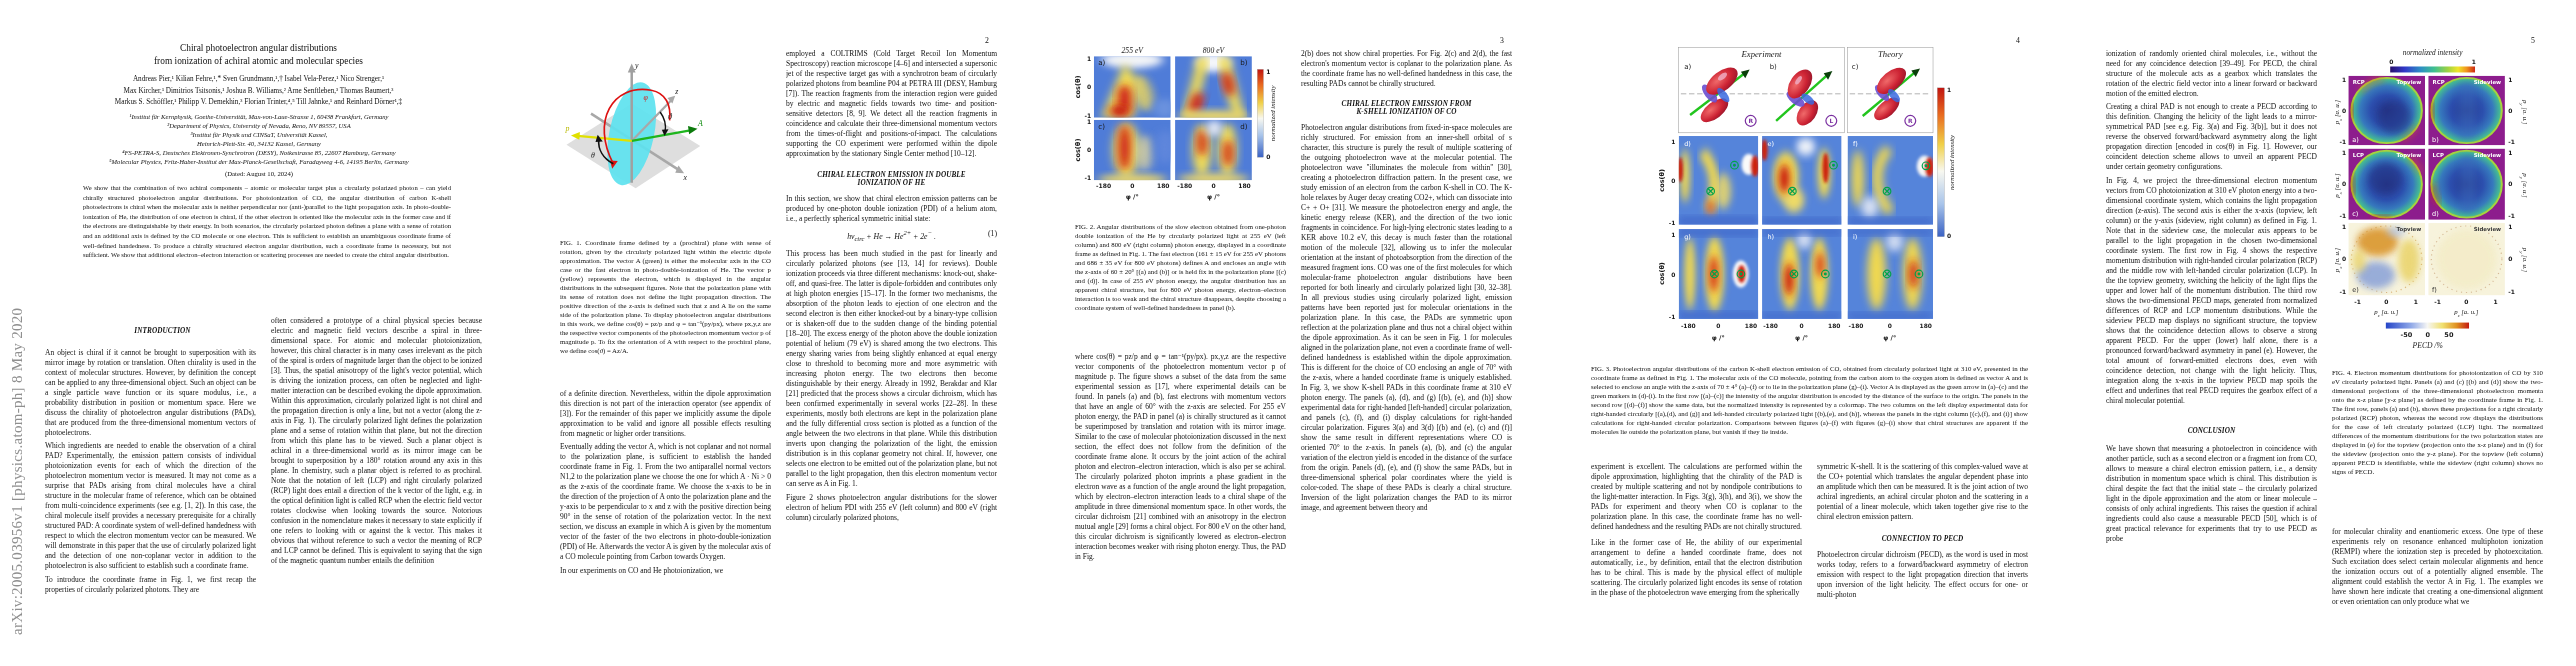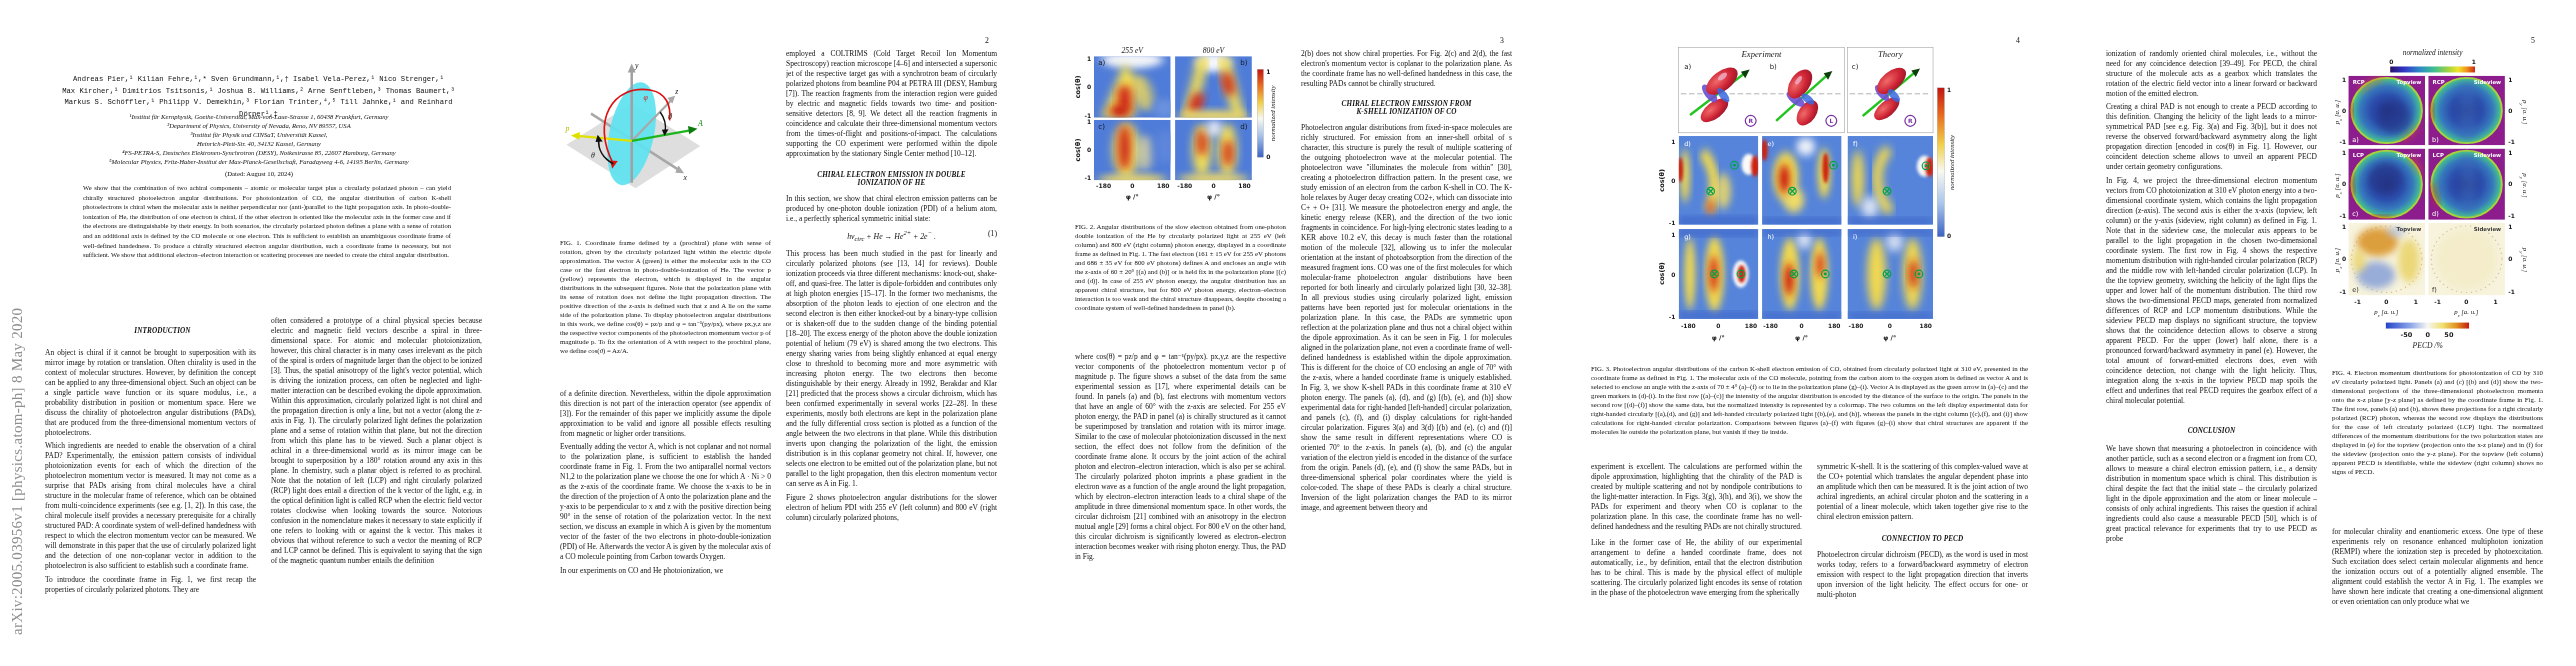--- a/index.html
+++ b/index.html
@@ -6,41 +6,45 @@
   body{width:2576px;height:667px;position:relative;font-family:"Liberation Serif","DejaVu Serif",serif;color:#111;}
   .pg{position:absolute;top:0;width:515px;height:667px;background:#fff;overflow:hidden;}
   .abs{position:absolute;}
   .col{position:absolute;width:211px;}
   .par{text-align:justify;font-size:7.5px;line-height:10px;margin:0 0 3.3px 0;}
   .cap{text-align:justify;font-size:6.8px;line-height:9px;}
   .hd{font-weight:bold;font-size:7.2px;text-align:center;white-space:pre-line;letter-spacing:0.1px;margin:7.8px 0 6.7px 0;font-style:italic;}
   .pnum{position:absolute;top:36px;left:470px;font-size:7.8px;}
   .arxiv{position:absolute;left:9px;top:635px;transform-origin:0 0;transform:rotate(-90deg);white-space:nowrap;font-size:15px;color:#8f8f8f;letter-spacing:0.3px;}
   .t1{font-size:9.4px;text-align:center;line-height:12.8px;}
-  .auth{font-size:7.2px;text-align:center;line-height:11.7px;font-family:Liberation Mono, monospace;}
+  .auth{font-size:7.2px;text-align:center;line-height:11.7px;}
   .affil{font-size:6.6px;font-style:italic;text-align:center;line-height:9px;}
   .dated{font-size:6.7px;text-align:center;font-style:normal;margin-top:3.3px;}
   .abst{font-size:6.6px;line-height:9.6px;text-align:justify;}
   .eq{font-size:7.8px;font-style:italic;text-align:center;margin:5.6px 0 6.7px 0;position:relative;}
   .eqn{position:absolute;right:0;top:0;font-style:normal;}
   svg text{font-family:"DejaVu Sans","Liberation Sans",sans-serif;}
   .ft{font-size:11px;font-weight:bold;fill:#1a1a1a;}
   .ft2{font-size:12px;font-weight:bold;fill:#1a1a1a;}
   .fit{font-family:"Liberation Serif",serif;font-style:italic;font-size:14px;fill:#1a1a1a;}
   .fit12{font-family:"Liberation Serif",serif;font-style:italic;font-size:12.5px;fill:#1a1a1a;}
   .letter{font-size:13px;fill:#1a1a1a;}
   .lw{fill:#ffffff;font-size:12px;}
   .tag{fill:#ffffff;font-size:10px;font-weight:bold;}
   .tagd{fill:#3a3a3a;font-size:10px;font-weight:bold;}
 </style>
 </head>
 <body>
 
 <div class="pg" style="left:0">
   <div class="arxiv">arXiv:2005.03956v1  [physics.atom-ph]  8 May 2020</div>
+  <div class="abs t1" style="left:67px;top:42px;width:383px">
+    <div>Chiral photoelectron angular distributions</div>
+    <div>from ionization of achiral atomic and molecular species</div>
+  </div>
   <div class="abs auth" style="left:50px;top:74px;width:417px">
     <div>Andreas Pier,¹ Kilian Fehre,¹,* Sven Grundmann,¹,† Isabel Vela-Perez,¹ Nico Strenger,¹</div>
     <div>Max Kircher,¹ Dimitrios Tsitsonis,¹ Joshua B. Williams,² Arne Senftleben,³ Thomas Baumert,³</div>
     <div>Markus S. Schöffler,¹ Philipp V. Demekhin,³ Florian Trinter,⁴,⁵ Till Jahnke,¹ and Reinhard Dörner¹,‡</div>
   </div>
   <div class="abs affil" style="left:42px;top:112px;width:434px">
     <div>¹Institut für Kernphysik, Goethe-Universität, Max-von-Laue-Strasse 1, 60438 Frankfurt, Germany</div>
     <div>²Department of Physics, University of Nevada, Reno, NV 89557, USA</div>
     <div>³Institut für Physik und CINSaT, Universität Kassel,</div>
     <div>Heinrich-Plett-Str. 40, 34132 Kassel, Germany</div>

